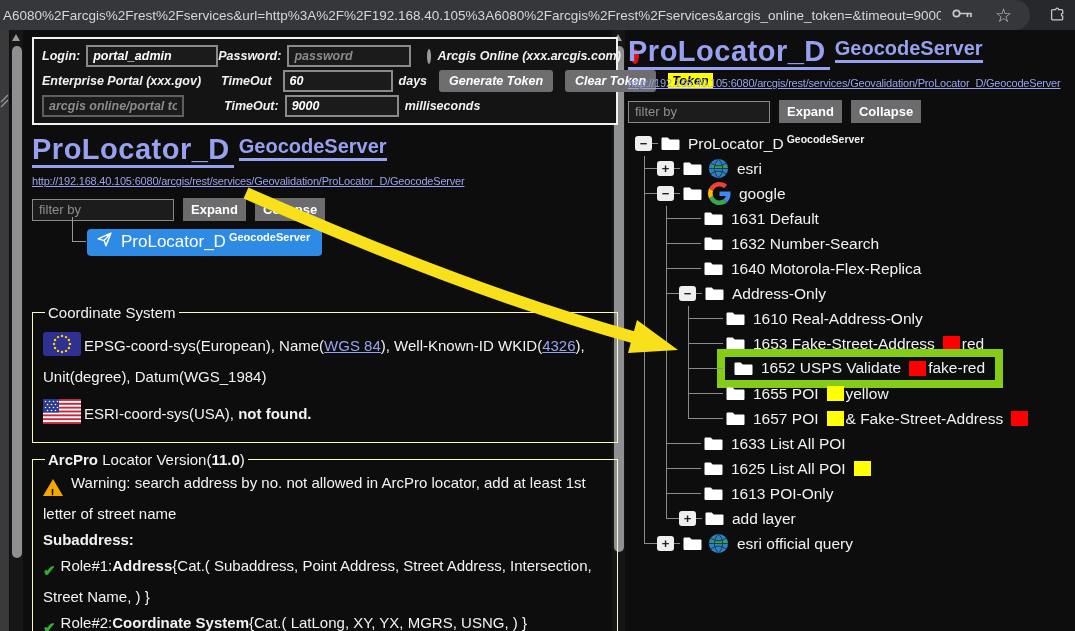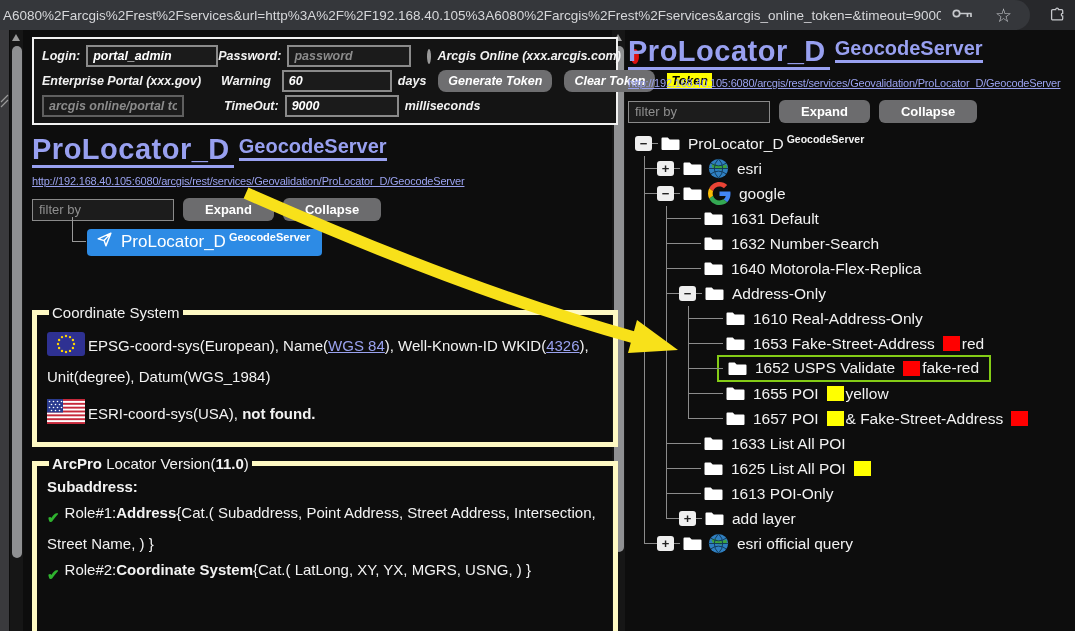--- a/index.html
+++ b/index.html
@@ -35,44 +35,44 @@
              font-style:italic;font-weight:bold;font-size:12.5px;}
   .lrow{display:flex;align-items:center;margin-top:3px;white-space:nowrap;}
   .tin{background:#1b1b1b;border:2px solid #8a8a8a;color:#fff;font:inherit;padding:1px 5px;height:16px;}
   .tin::placeholder{color:#8b8b8b;font-style:italic;}
   .dimin{border-color:#5f5f5f;}
   .ml6{margin-left:6px}.ml12{margin-left:12px}.ml14{margin-left:0}
   .ml20{margin-left:20px}.ml40{margin-left:40px}
   .radio{width:11px;height:11px;border:2px solid #9a9a9a;border-radius:50%;display:inline-block;margin-left:16px;}
   .reddot{width:7px;height:7px;border:4px solid #dd1111;border-radius:50%;background:#fff;display:inline-block;margin-left:10px;}
   .tokbtn{background:#6e6e70;border:none;color:#fff;font:inherit;font-weight:bold;font-style:italic;
-          padding:4px 10px;border-radius:8px;cursor:pointer;}
+          padding:4px 10px;border-radius:3px;cursor:pointer;}
   .token-label{background:#ffff00;color:#000;padding:1px 4px;font-weight:bold;font-style:italic;}
 
   
   .panel-title{display:flex;align-items:flex-start;margin-top:9px;color:#98a0f0;font-weight:bold;text-decoration:none;}
   .pt-main{font-size:29px;border-bottom:3px solid #98a0f0;line-height:1.08;padding-right:4px;letter-spacing:.5px;}
   .pt-sup{font-size:20px;border-bottom:3px solid #98a0f0;margin-left:5px;line-height:1.2;}
   .service-url{display:block;margin-top:7px;color:#9aa2ef;font-size:11px;letter-spacing:-0.2px;
                text-decoration:underline;white-space:nowrap;}
   .filter-row{display:flex;align-items:center;margin-top:11px;gap:9px;}
   .filter-input{width:128px;height:20px;background:#1c1c1c;border:1px solid #8a8a8a;color:#ccc;font-size:13px;padding:0 6px;}
   .filter-input::placeholder{color:#8f8f8f;}
-  .gbtn{background:#6c6c6e;color:#fff;border:none;font-weight:bold;font-size:13px;padding:4px 22px;border-radius:6px;cursor:pointer;}
+  .gbtn{background:#6c6c6e;color:#fff;border:none;font-weight:bold;font-size:13px;padding:4px 8px;border-radius:0;cursor:pointer;}
 
   
   .sel-wrap{position:relative;margin-top:8px;height:26px;}
   .sel-conn{position:absolute;left:40px;top:-12px;width:13px;height:24px;border-left:1px solid #999;border-bottom:1px solid #999;}
   .sel-node{position:absolute;left:55px;top:0;display:inline-flex;align-items:center;background:#2d8be5;
             border-radius:4px;padding:2px 12px 4px 9px;color:#fff;}
   .sel-label{font-size:17px;margin-left:8px;}
   .sel-sup{font-size:11px;font-weight:bold;position:relative;top:-5px;margin-left:3px;}
 
   
-  fieldset.fs{border:5px solid #fef9c3;margin:49px 0 0 0;padding:2px 10px 10px;font-size:15px;}
+  fieldset.fs{border:1px solid #fef9c3;margin:49px 0 0 0;padding:2px 10px 10px;font-size:15px;}
   fieldset.fs2{margin-top:8px;height:250px;}
   .fs legend{padding:0 3px;margin-left:2px;font-size:15px;}
   .cs-line{margin-top:9px;line-height:26px;}
   .ilink{color:#9aa2ef;text-decoration:underline;}
   .seg-icon{display:inline-block;vertical-align:-5px;margin-right:3px;}
   .check{color:#2fb32f;font-weight:bold;margin-right:2px;font-style:normal;}
   .warn{width:0;height:0;border-left:10px solid transparent;border-right:10px solid transparent;
         border-bottom:17px solid #f7a800;position:relative;display:inline-block;vertical-align:-3px;margin-right:5px;}
   .warn::after{content:"!";position:absolute;top:2px;left:-2.5px;color:#111;font-weight:bold;font-size:12px;}
   .pline{line-height:26px;}
@@ -85,21 +85,21 @@
   .hdash{position:absolute;top:12px;height:1px;background:#8b8b8b;}
   .tbox{width:17px;height:15px;background:#efefef;border-radius:3px;color:#222;display:flex;align-items:center;
         justify-content:center;font-size:13px;font-weight:bold;line-height:1;flex:none;cursor:pointer;}
   .tdash{width:6px;height:1px;background:#8b8b8b;flex:none;}
   .twrap{display:inline-flex;align-items:center;white-space:nowrap;}
   .ticon{flex:none;display:flex;margin-left:3px;}
   .brand{flex:none;display:flex;margin-left:6px;}
   .tlabel{margin-left:8px;}
   .tsup{font-size:10.5px;font-weight:bold;position:relative;top:-5px;margin-left:3px;}
   .swatch{display:inline-block;width:17px;height:15px;margin-left:8px;margin-right:2px;flex:none;}
-  .hl{border:2px solid #84cc16;padding:2px 10px 3px 6px;margin-left:-6px;}
+  .hl{border:8px solid #84cc16;padding:2px 10px 3px 6px;margin-left:-6px;}
 
   .overlay{position:absolute;left:0;top:0;pointer-events:none;z-index:40;}
 </style>
 </head>
 <body>
 
 <div class="screen">
 
   <div class="browser-bar">
     <div class="omnibox">
@@ -146,21 +146,21 @@
           <span>Login:</span>
           <input class="tin ml6" style="width: 118px;" value="portal_admin">
           <span class="ml14">Password:</span>
           <input class="tin ml6" style="width: 110px;" placeholder="password">
           <span class="radio"></span>
           <span class="ml6">Arcgis Online (xxx.arcgis.com)</span>
           <span class="reddot"></span>
         </div>
         <div class="lrow">
           <span>Enterprise Portal (xxx.gov)</span>
-          <span class="ml20">Warning</span>
+          <span class="ml20">TimeOut</span>
           <input class="tin ml6" style="width: 96px; margin-left: 11px;" value="60">
           <span class="ml6">days</span>
           <button class="tokbtn ml12">Generate Token</button>
           <button class="tokbtn ml12">Clear Token</button>
           <span class="token-label ml12">Token</span>
         </div>
         <div class="lrow">
           <input class="tin dimin" style="width: 128px;" placeholder="arcgis online/portal toke">
           <span class="ml40">TimeOut:</span>
           <input class="tin ml6" style="width: 100px;" value="9000">
@@ -238,20 +238,21 @@
                   <circle cx="14.5" cy="8.5" r=".8"></circle>
                   <circle cx="4.5" cy="11.5" r=".8"></circle>
                   <circle cx="8.5" cy="11.5" r=".8"></circle>
                   <circle cx="12.5" cy="11.5" r=".8"></circle>
                 </g>
               </svg></span><span>ESRI-coord-sys(USA), </span><b>not found.</b></div>
       </fieldset>
 
       <fieldset class="fs fs2">
         <legend><b>ArcPro</b><span> Locator Version(</span><b>11.0</b><span>)</span></legend>
+        <div class="pline"><span class="seg-icon"><span class="warn"></span></span><span>Warning: search address by no. not allowed in ArcPro locator, add at least 1st letter of street name</span></div>
         <div class="pline"><b>Subaddress:</b></div>
         <div class="pline"><span class="seg-icon"><span class="check">✔</span></span><span>Role#1:</span><b>Address</b><span>{Cat.( Subaddress, Point Address, Street Address, Intersection, Street Name, ) }</span></div>
         <div class="pline"><span class="seg-icon"><span class="check">✔</span></span><span>Role#2:</span><b>Coordinate System</b><span>{Cat.( LatLong, XY, YX, MGRS, USNG, ) }</span></div>
 
       </fieldset>
     </div>
 
     <div class="right-panel">
       <a class="panel-title" style="margin-top:2px" href="#">
         <span class="pt-main">ProLocator_D</span>

